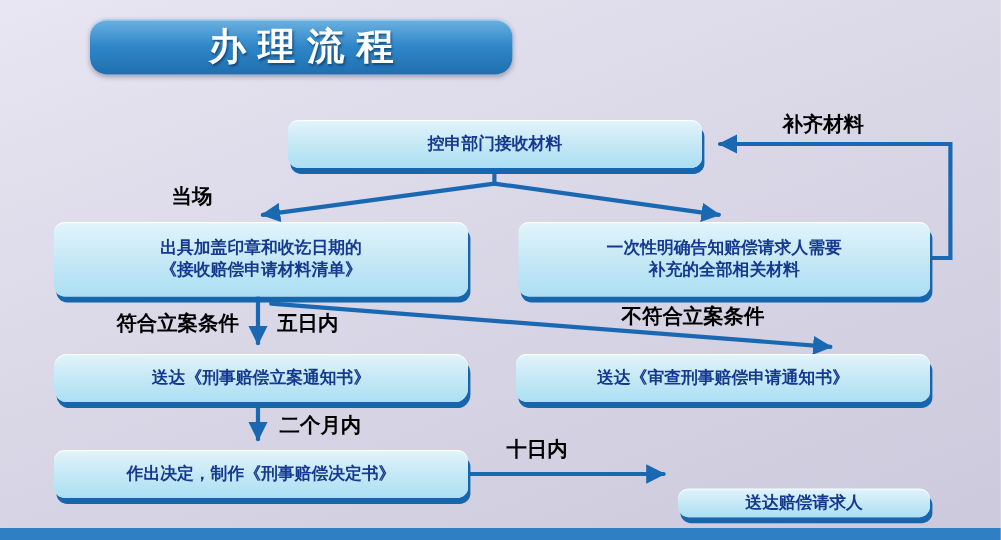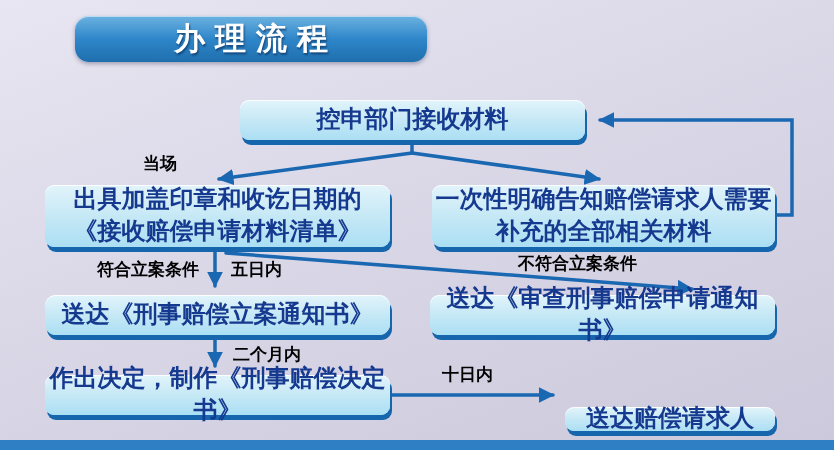--- a/index.html
+++ b/index.html
@@ -17,21 +17,21 @@
   }
   .banner span{
     color:#ffffff;font-size:31px;font-weight:bold;letter-spacing:10px;padding-left:10px;
     text-shadow:1px 2px 2px rgba(10,50,95,.7);
   }
   .node{
     position:absolute;border-radius:9px;
     background:linear-gradient(180deg,#e2f4fb 0%,#c3e7f5 55%,#abdff4 100%);
     box-shadow:2px 5px 0 #1566ad, inset 0 1px 0 rgba(255,255,255,.85);
     display:flex;flex-direction:column;align-items:center;justify-content:center;
-    color:#15398f;font-weight:bold;font-size:24px;text-align:center;line-height:1.32;
+    color:#15398f;font-weight:bold;font-size:14px;text-align:center;line-height:1.32;
   }
   .lbl{position:absolute;font-weight:bold;font-size:17px;color:#000;white-space:nowrap;}
   .bottom-bar{position:absolute;left:0;bottom:0;width:834px;height:10px;background:#2e7fc3;}
 </style>
 </head>
 <body>
 
 <div class="stage">
 
   <svg class="edges" viewBox="0 0 834 450">
@@ -80,21 +80,22 @@
 
   <div class="node" style="left:45px;top:375px;width:345px;height:40px;">
     <span>作出决定，制作《刑事赔偿决定书》</span>
   </div>
 
   <div class="node" style="left:565px;top:375px;width:210px;height:24px;margin-top:32px;">
     <span>送达赔偿请求人</span>
   </div>
 
   <span class="lbl" style="left:143px;top:152px;text-align:right;">当场</span>
+  <span class="lbl" style="left:652px;top:92px;">补齐材料</span>
   <span class="lbl" style="left:97px;top:258px;">符合立案条件</span>
   <span class="lbl" style="left:231px;top:258px;">五日内</span>
   <span class="lbl" style="left:518px;top:252px;">不符合立案条件</span>
   <span class="lbl" style="left:233px;top:343px;">二个月内</span>
-  <span class="lbl" style="left:442px;top:363px;">十日内</span>
+  <span class="lbl" style="left:422px;top:363px;">十日内</span>
 
   <div class="bottom-bar"></div>
 
 </div>
 
 </body></html>

